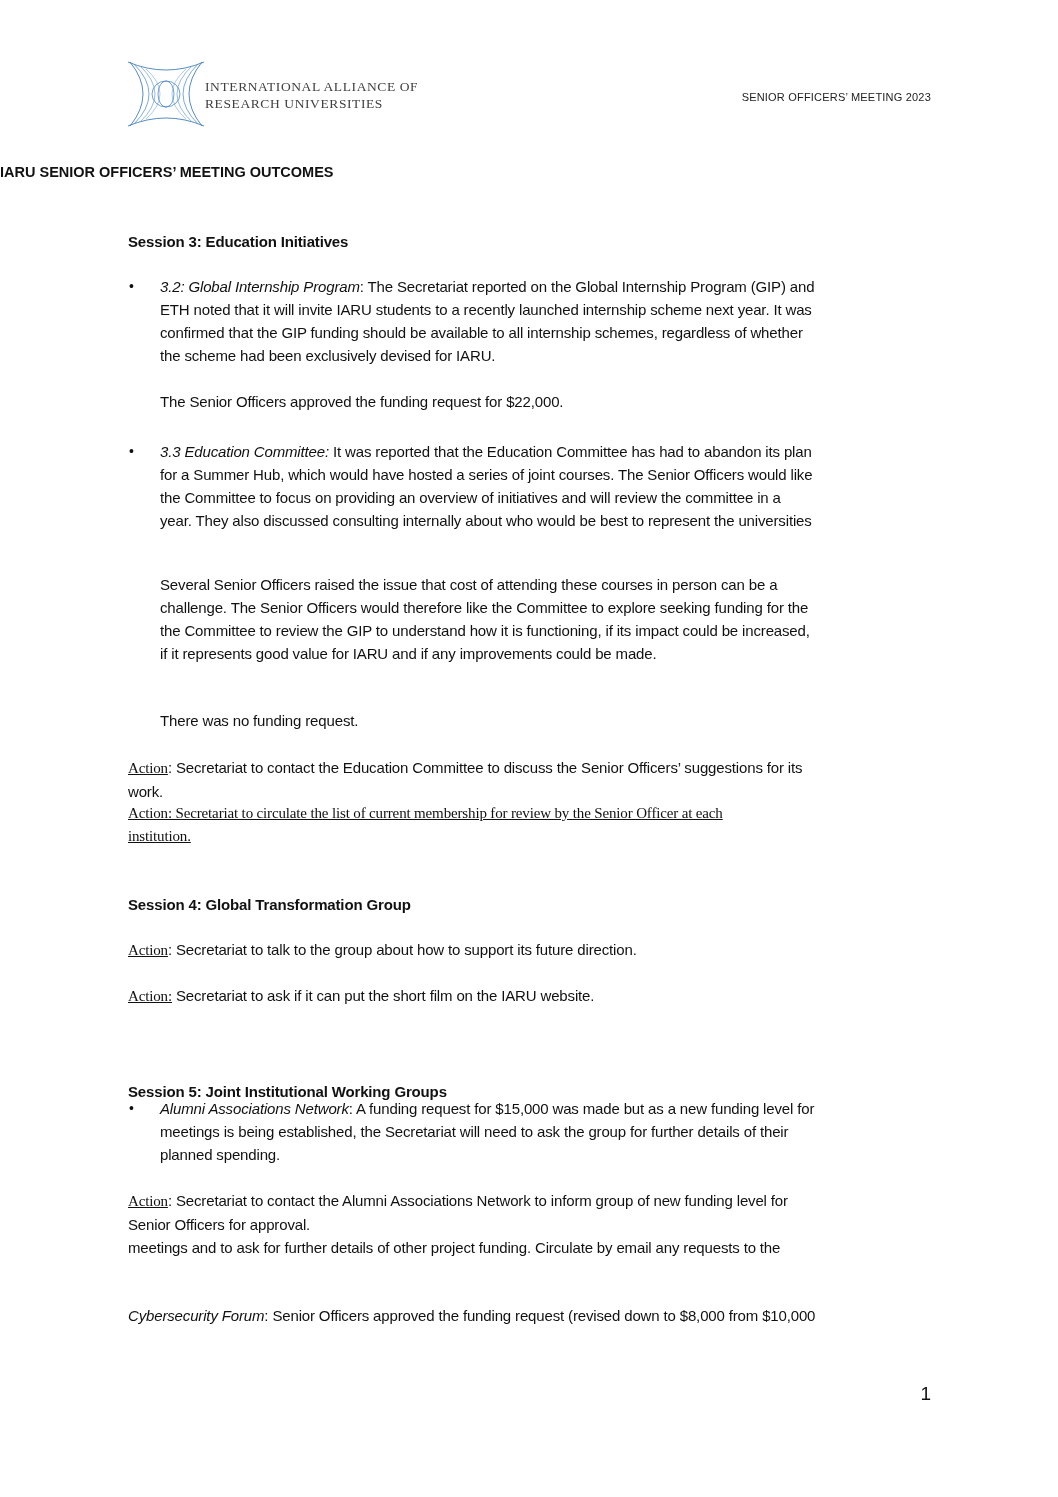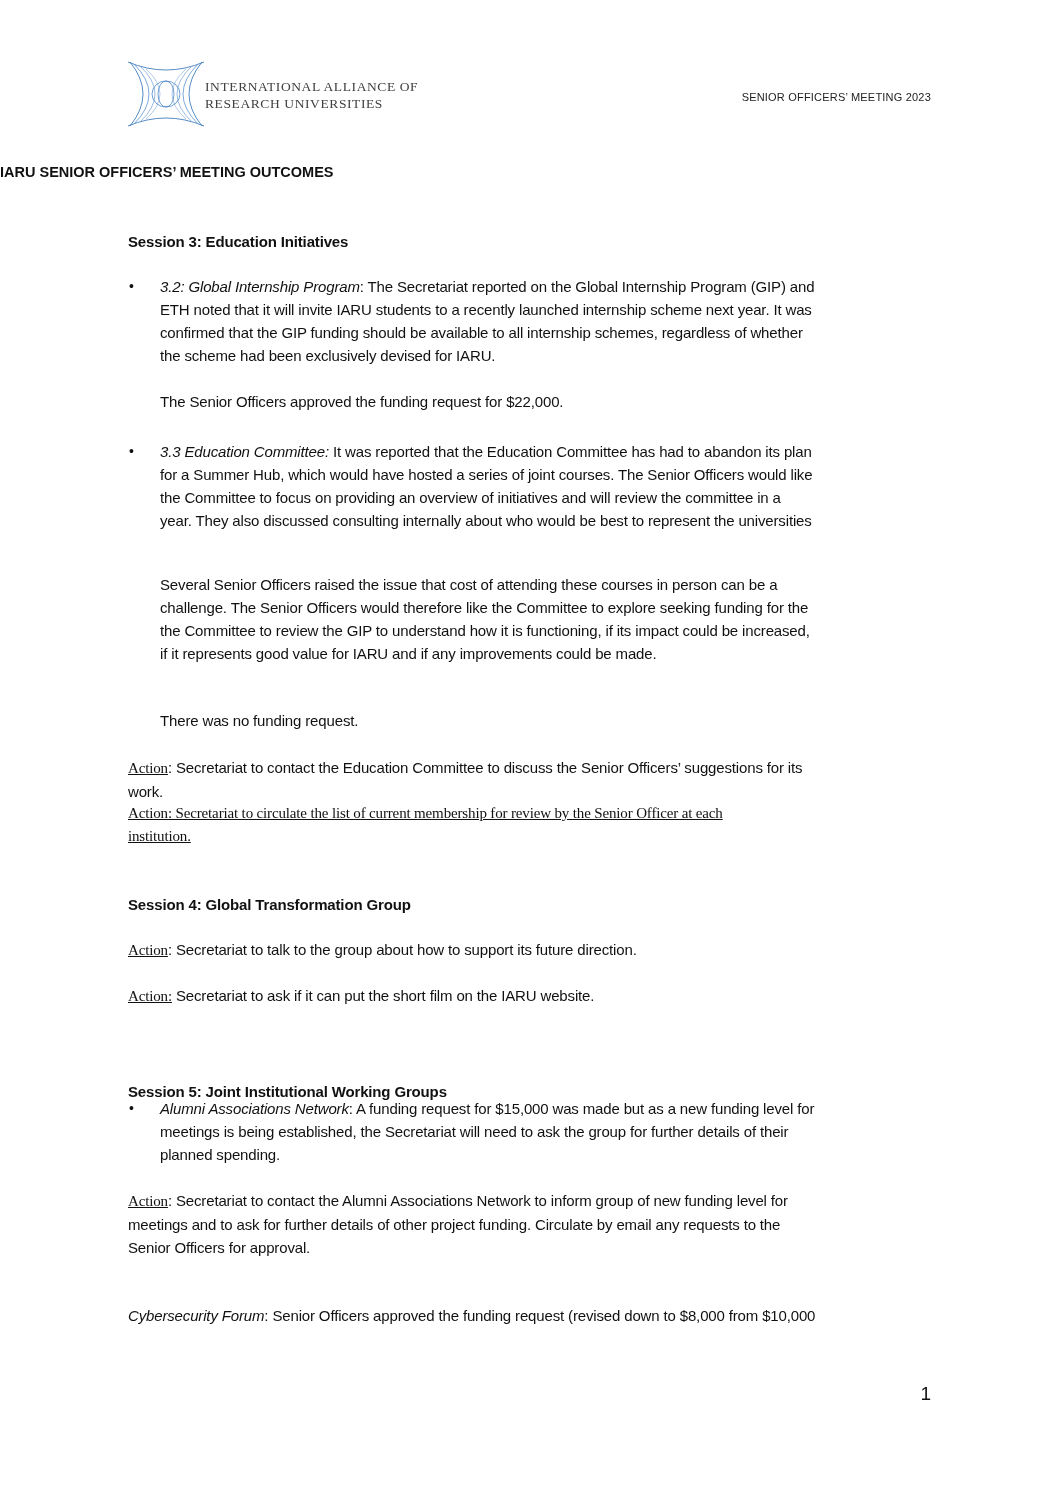--- a/index.html
+++ b/index.html
@@ -94,22 +94,22 @@
 
   <div class="bullet" style="left:129px; top:1100px;">•</div>
   <div class="text" style="left:160px; top:1097px; width:780px;">
     <div><span class="i">Alumni Associations Network</span><span>: A funding request for $15,000 was made but as a new funding level for</span></div>
     <div>meetings is being established, the Secretariat will need to ask the group for further details of their</div>
     <div>planned spending.</div>
   </div>
 
   <div class="text" style="left:128px; top:1189px; width:812px;">
     <div><span class="u">Action</span><span>: Secretariat to contact the Alumni Associations Network to inform group of new funding level for</span></div>
+    <div>Senior Officers for approval.</div>
     <div>meetings and to ask for further details of other project funding. Circulate by email any requests to the</div>
-    <div>Senior Officers for approval.</div>
   </div>
 
   <div class="text" style="left:128px; top:1304px; width:812px;">
     <div><span class="i">Cybersecurity Forum</span><span>: Senior Officers approved the funding request (revised down to $8,000 from $10,000</span></div>
   </div>
 
   <div class="pagenum">1</div>
 </div>
 
 </body></html>

